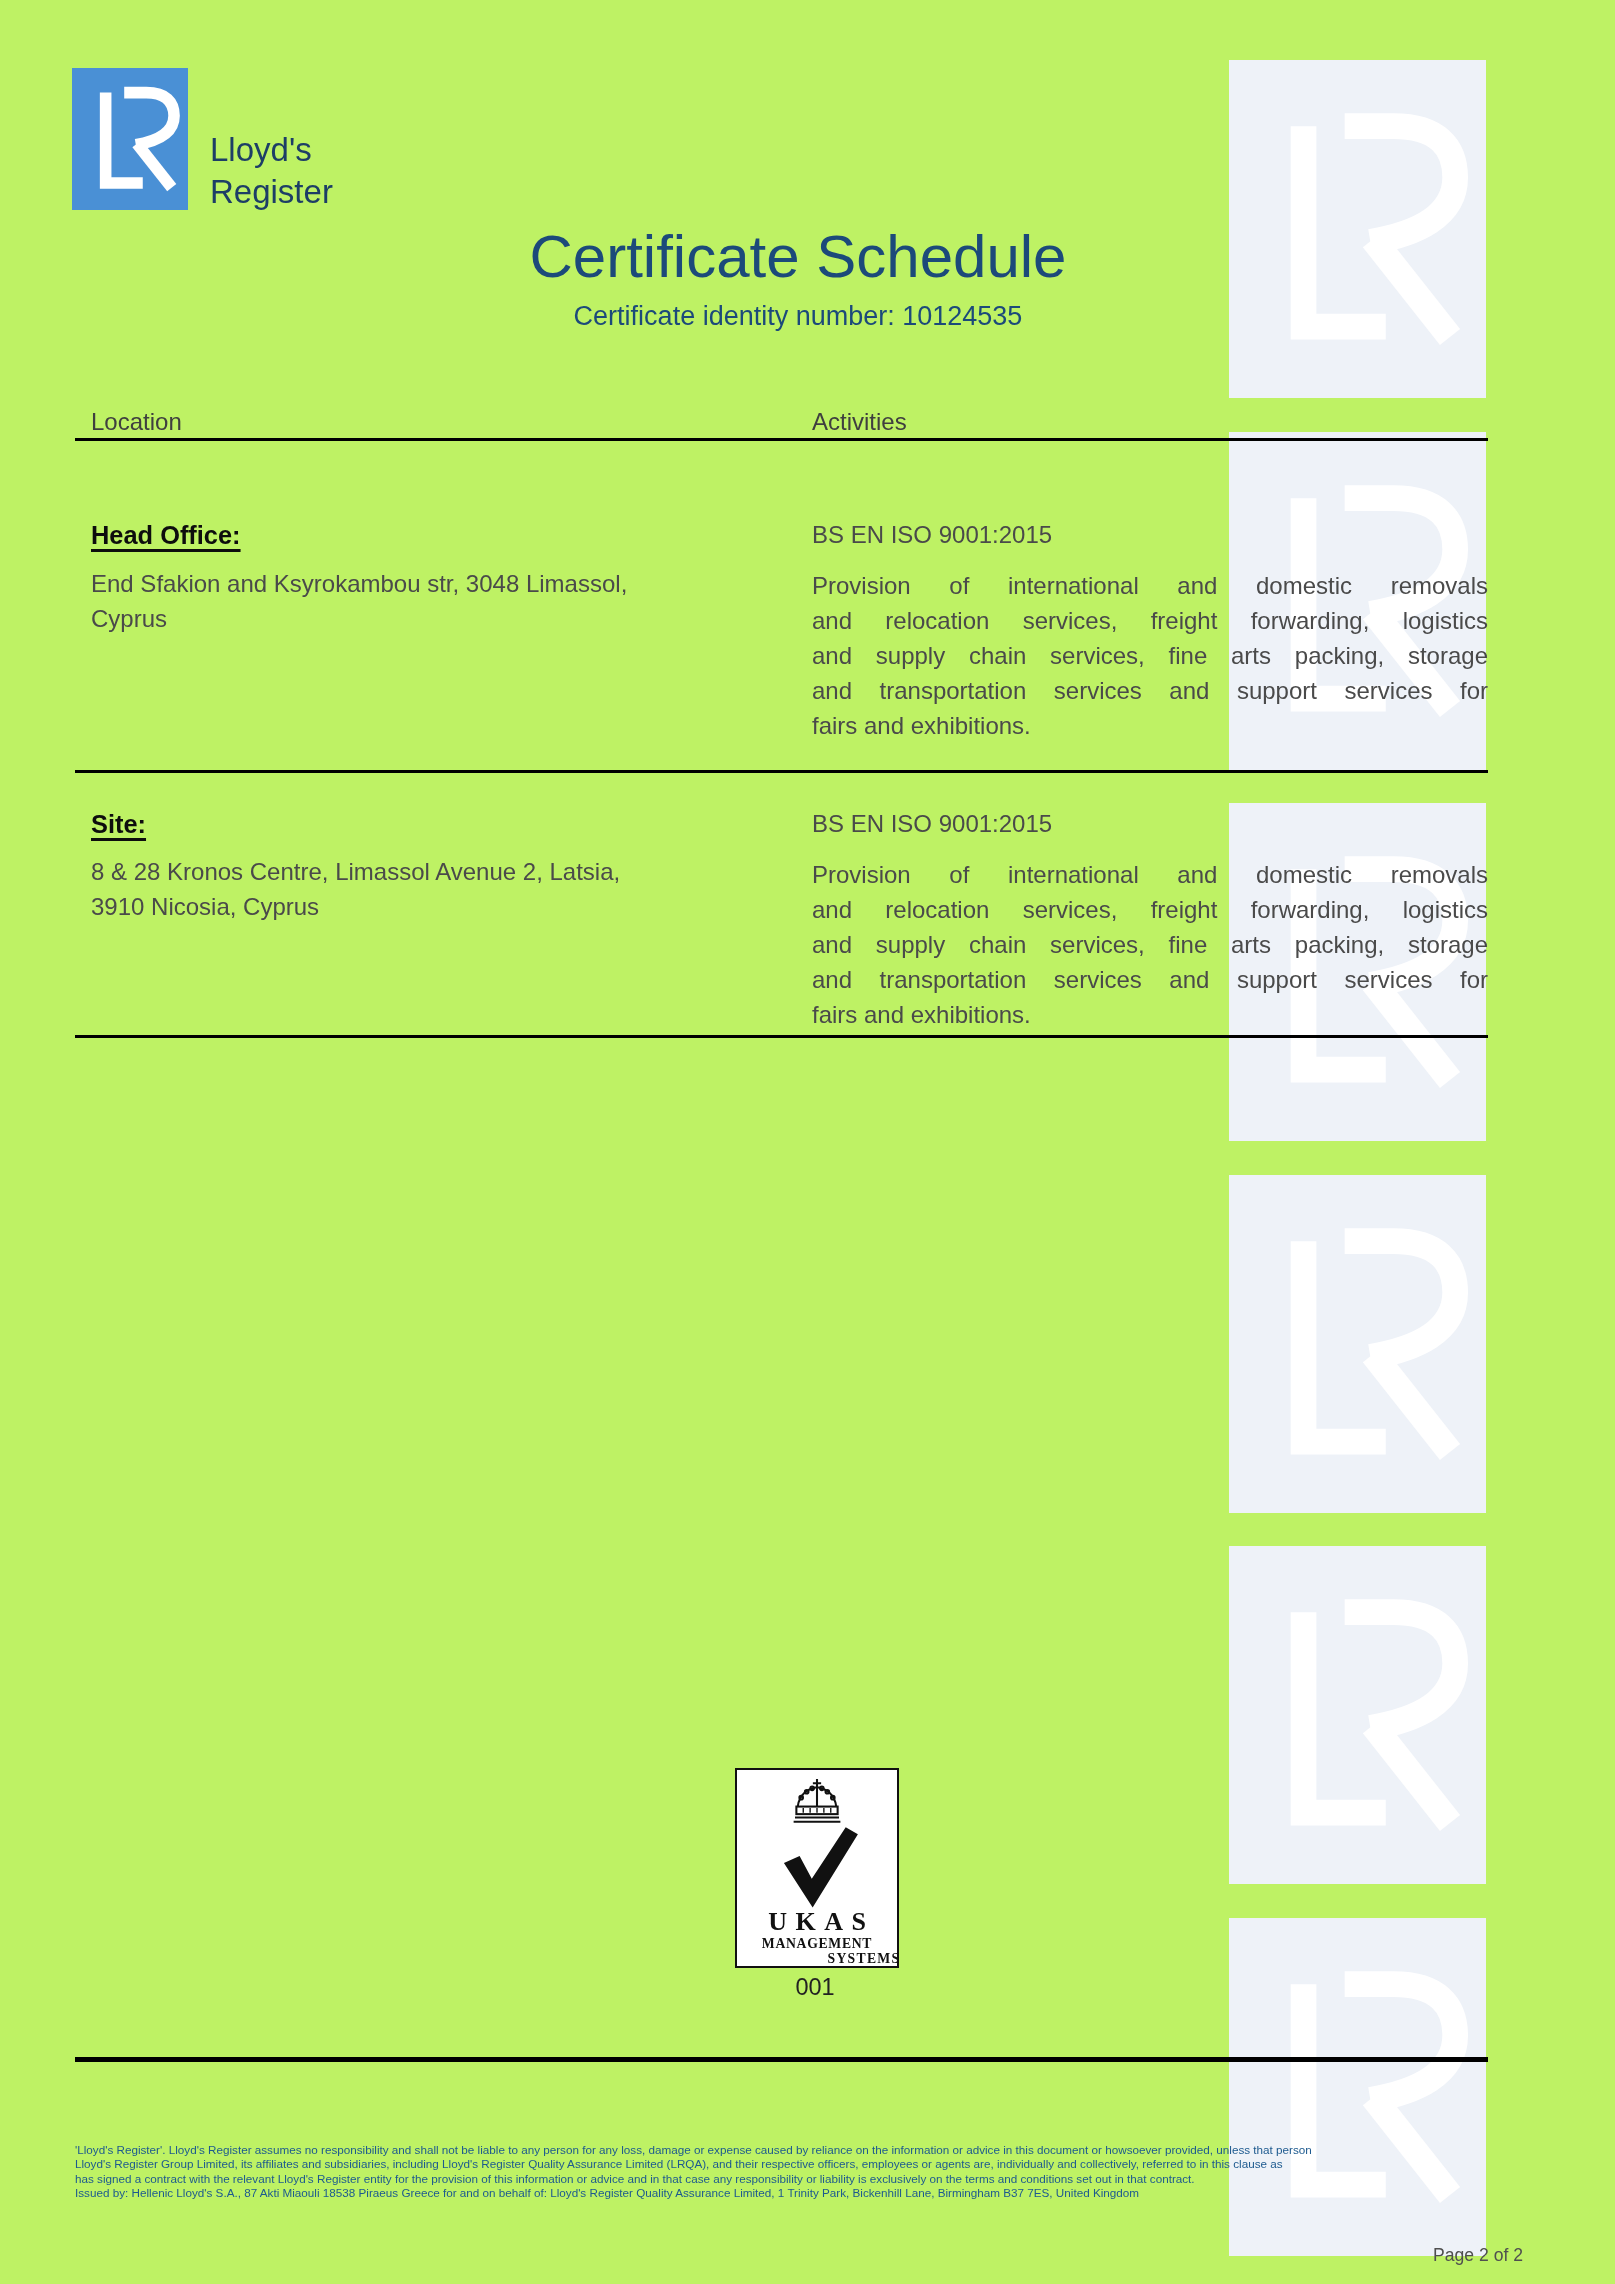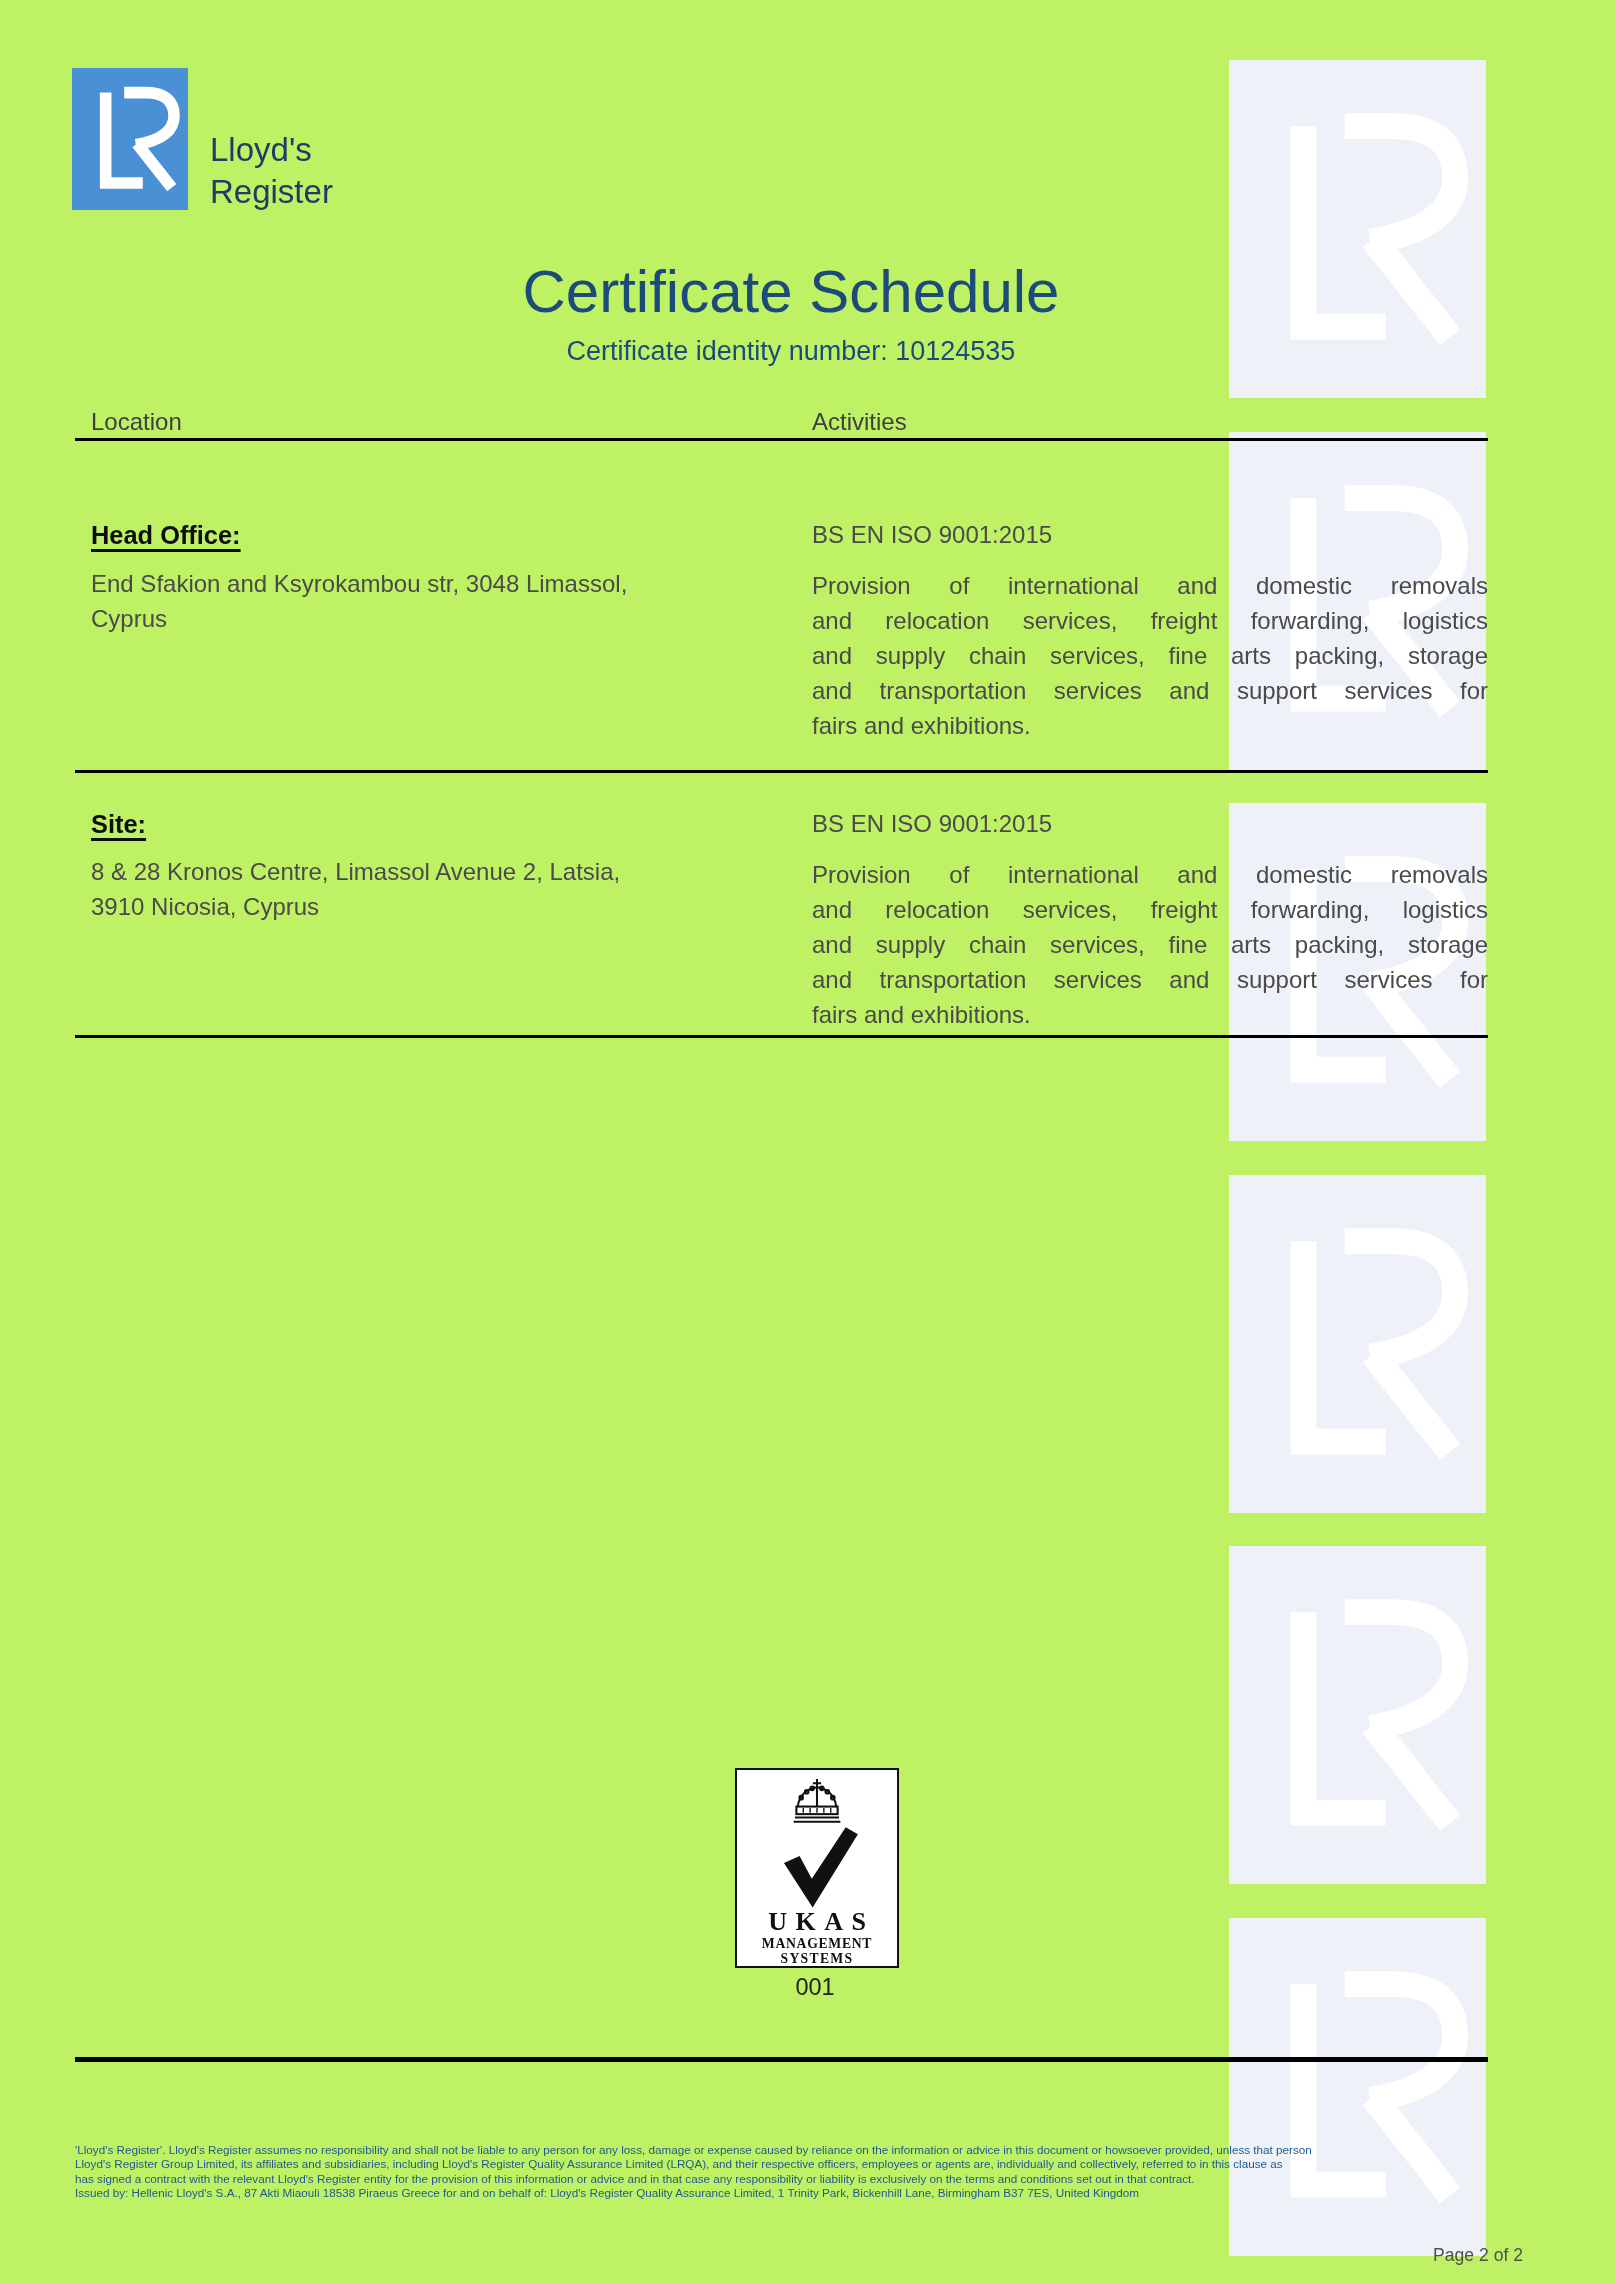--- a/index.html
+++ b/index.html
@@ -12,21 +12,21 @@
   }
   
   .wm-col{position:absolute;left:1229px;top:0;width:257px;height:2284px;z-index:0;}
   .wm-tile{position:absolute;left:0;width:257px;height:338px;background:#eef2f8;color:#ffffff;}
   .wm-tile svg{width:100%;height:100%;display:block;}
   
   .logo-box{position:absolute;left:72px;top:68px;width:116px;height:142px;background:#4a90d5;color:#ffffff;z-index:2;}
   .logo-box svg{width:100%;height:100%;display:block;}
   .wordmark{position:absolute;left:210px;top:129px;z-index:2;color:#1d3e66;font-size:33px;line-height:42px;font-weight:400;}
   
-  .title-wrap{position:absolute;left:64px;top:224px;width:1454px;text-align:center;z-index:2;margin-top:35px;}
+  .title-wrap{position:absolute;left:71px;top:224px;width:1454px;text-align:center;z-index:2;}
   .doc-title{font-size:60px;line-height:65px;color:#1c4a7a;font-weight:400;}
   .doc-subtitle{margin-top:11.7px;font-size:27px;color:#1c4a7a;font-weight:400;}
   
   .col-head{position:absolute;top:408px;font-size:24px;color:#3f3f3f;z-index:2;}
   .rule{position:absolute;left:75px;width:1413px;background:#000;z-index:3;}
   .loc-heading{position:absolute;left:91px;font-size:25.4px;font-weight:bold;color:#0d0d0d;
       text-decoration:underline;text-decoration-thickness:2.6px;text-underline-offset:4.6px;z-index:2;}
   .loc-address{position:absolute;left:91px;width:639px;font-size:24px;line-height:35px;color:#4a4a4a;z-index:2;}
   .std{position:absolute;left:812px;font-size:24px;color:#4a4a4a;z-index:2;}
   .acts{position:absolute;left:812px;width:676px;font-size:24px;line-height:35px;color:#4a4a4a;z-index:2;}
@@ -35,21 +35,21 @@
   
   .ukas-box{position:absolute;left:735px;top:1768px;width:160px;height:196px;border:2.6px solid #111;background:#fff;z-index:2;}
   .ukas-crown{position:absolute;left:50%;top:6.5px;transform:translateX(-50%);width:73px;height:55px;}
   .ukas-tick{position:absolute;left:50%;top:53px;transform:translateX(-50%);width:90px;height:87px;}
   .ukas-name{position:absolute;left:0;top:137px;width:100%;text-align:center;
       font-family:"Liberation Serif", serif;font-size:26px;font-weight:bold;color:#111;
       letter-spacing:8.5px;text-indent:8.5px;}
   .ukas-line1{position:absolute;left:0;top:166px;width:100%;text-align:center;
       font-family:"Liberation Serif", serif;font-size:13.7px;font-weight:bold;color:#111;letter-spacing:0.7px;}
   .ukas-line2{position:absolute;left:0;top:181px;width:100%;text-align:center;
-      font-family:"Liberation Serif", serif;font-size:13.7px;font-weight:bold;color:#111;letter-spacing:1.3px;}
+      font-family:"Liberation Serif", serif;font-size:13.7px;font-weight:bold;color:#111;letter-spacing:1.3px;padding-left:47px;}
   .ukas-number{position:absolute;left:735px;top:1974px;width:160px;text-align:center;font-size:23.5px;color:#222;z-index:2;}
   
   .footer-block{position:absolute;left:75px;top:2143px;width:1454px;z-index:2;color:#1d5a8f;
       font-size:11.7px;line-height:14.3px;}
   .footer-block div{white-space:nowrap;}
   .page-label{position:absolute;left:1369px;top:2245px;width:154px;text-align:right;
       font-size:17.6px;color:#4f4f4f;z-index:2;}
 </style>
 </head>
 <body>

